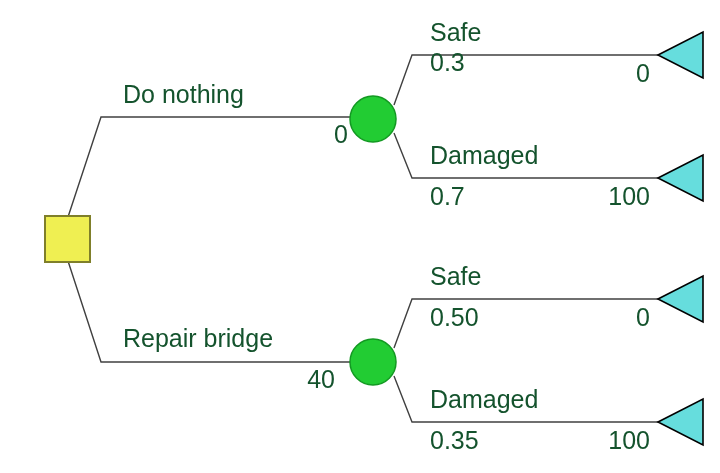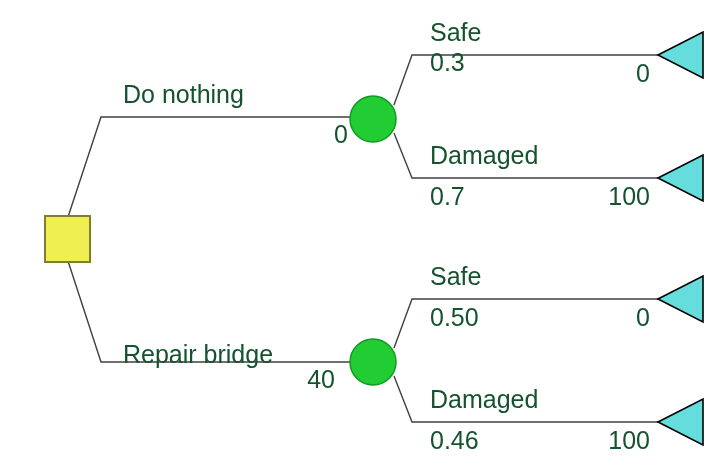--- a/index.html
+++ b/index.html
@@ -59,32 +59,32 @@
 
     <polygon points="658,55 703,32 703,78" fill="#66dddd" stroke="#000000" stroke-width="1.6"></polygon>
     <polygon points="658,178 703,155 703,201" fill="#66dddd" stroke="#000000" stroke-width="1.6"></polygon>
     <polygon points="658,299 703,276 703,322" fill="#66dddd" stroke="#000000" stroke-width="1.6"></polygon>
     <polygon points="658,422 703,399 703,445" fill="#66dddd" stroke="#000000" stroke-width="1.6"></polygon>
   </svg>
 
   <div class="tree-label label-left" style="left:123px; top:82px;">Do nothing</div>
   <div class="tree-label label-right" style="left:248px; top:122px; width:100px;">0</div>
 
-  <div class="tree-label label-left" style="left:123px; top:326px;margin-top:16px;">Repair bridge</div>
+  <div class="tree-label label-left" style="left:123px; top:326px;">Repair bridge</div>
   <div class="tree-label label-right" style="left:235px; top:367px; width:100px;">40</div>
 
   <div class="tree-label label-left" style="left:430px; top:20px;">Safe</div>
   <div class="tree-label label-left" style="left:430px; top:50px;">0.3</div>
   <div class="tree-label label-right" style="left:520px; top:61px; width:130px;">0</div>
 
   <div class="tree-label label-left" style="left:430px; top:143px;">Damaged</div>
   <div class="tree-label label-left" style="left:430px; top:184px;">0.7</div>
   <div class="tree-label label-right" style="left:520px; top:184px; width:130px;">100</div>
 
   <div class="tree-label label-left" style="left:430px; top:264px;">Safe</div>
   <div class="tree-label label-left" style="left:430px; top:305px;">0.50</div>
   <div class="tree-label label-right" style="left:520px; top:305px; width:130px;">0</div>
 
   <div class="tree-label label-left" style="left:430px; top:387px;">Damaged</div>
-  <div class="tree-label label-left" style="left:430px; top:428px;">0.46</div>
+  <div class="tree-label label-left" style="left:430px; top:428px;">0.35</div>
   <div class="tree-label label-right" style="left:520px; top:428px; width:130px;">100</div>
 
 </div>
 
 </body></html>

